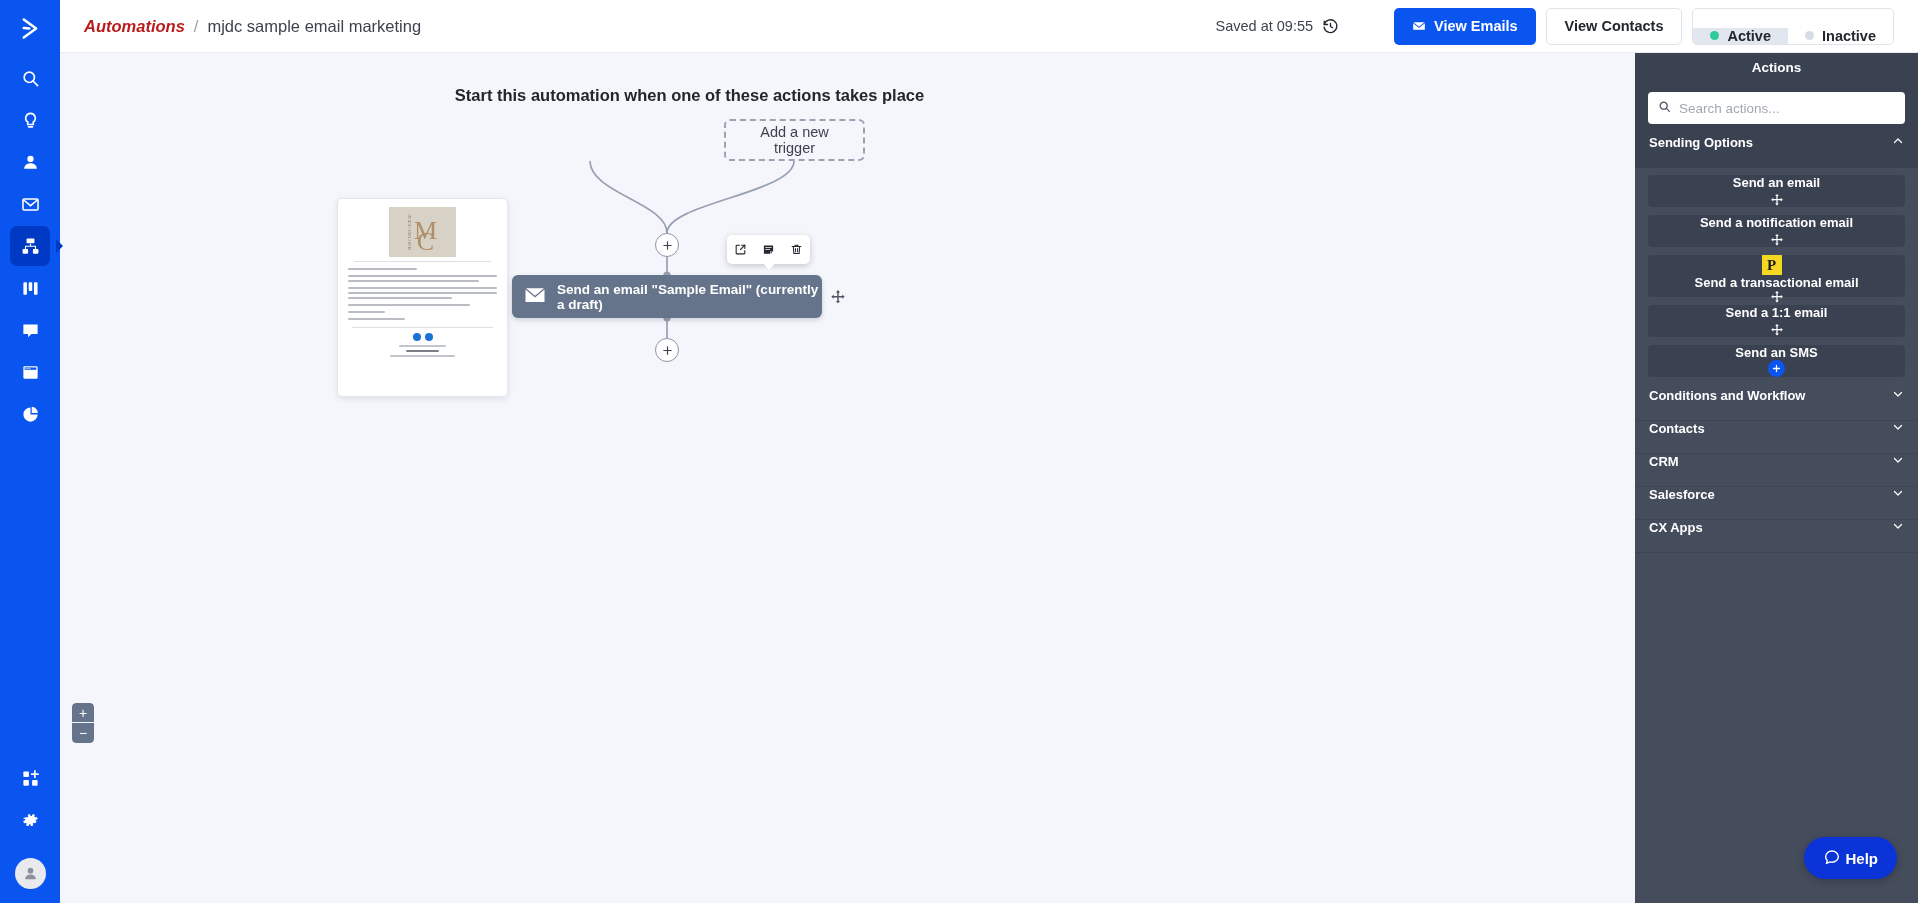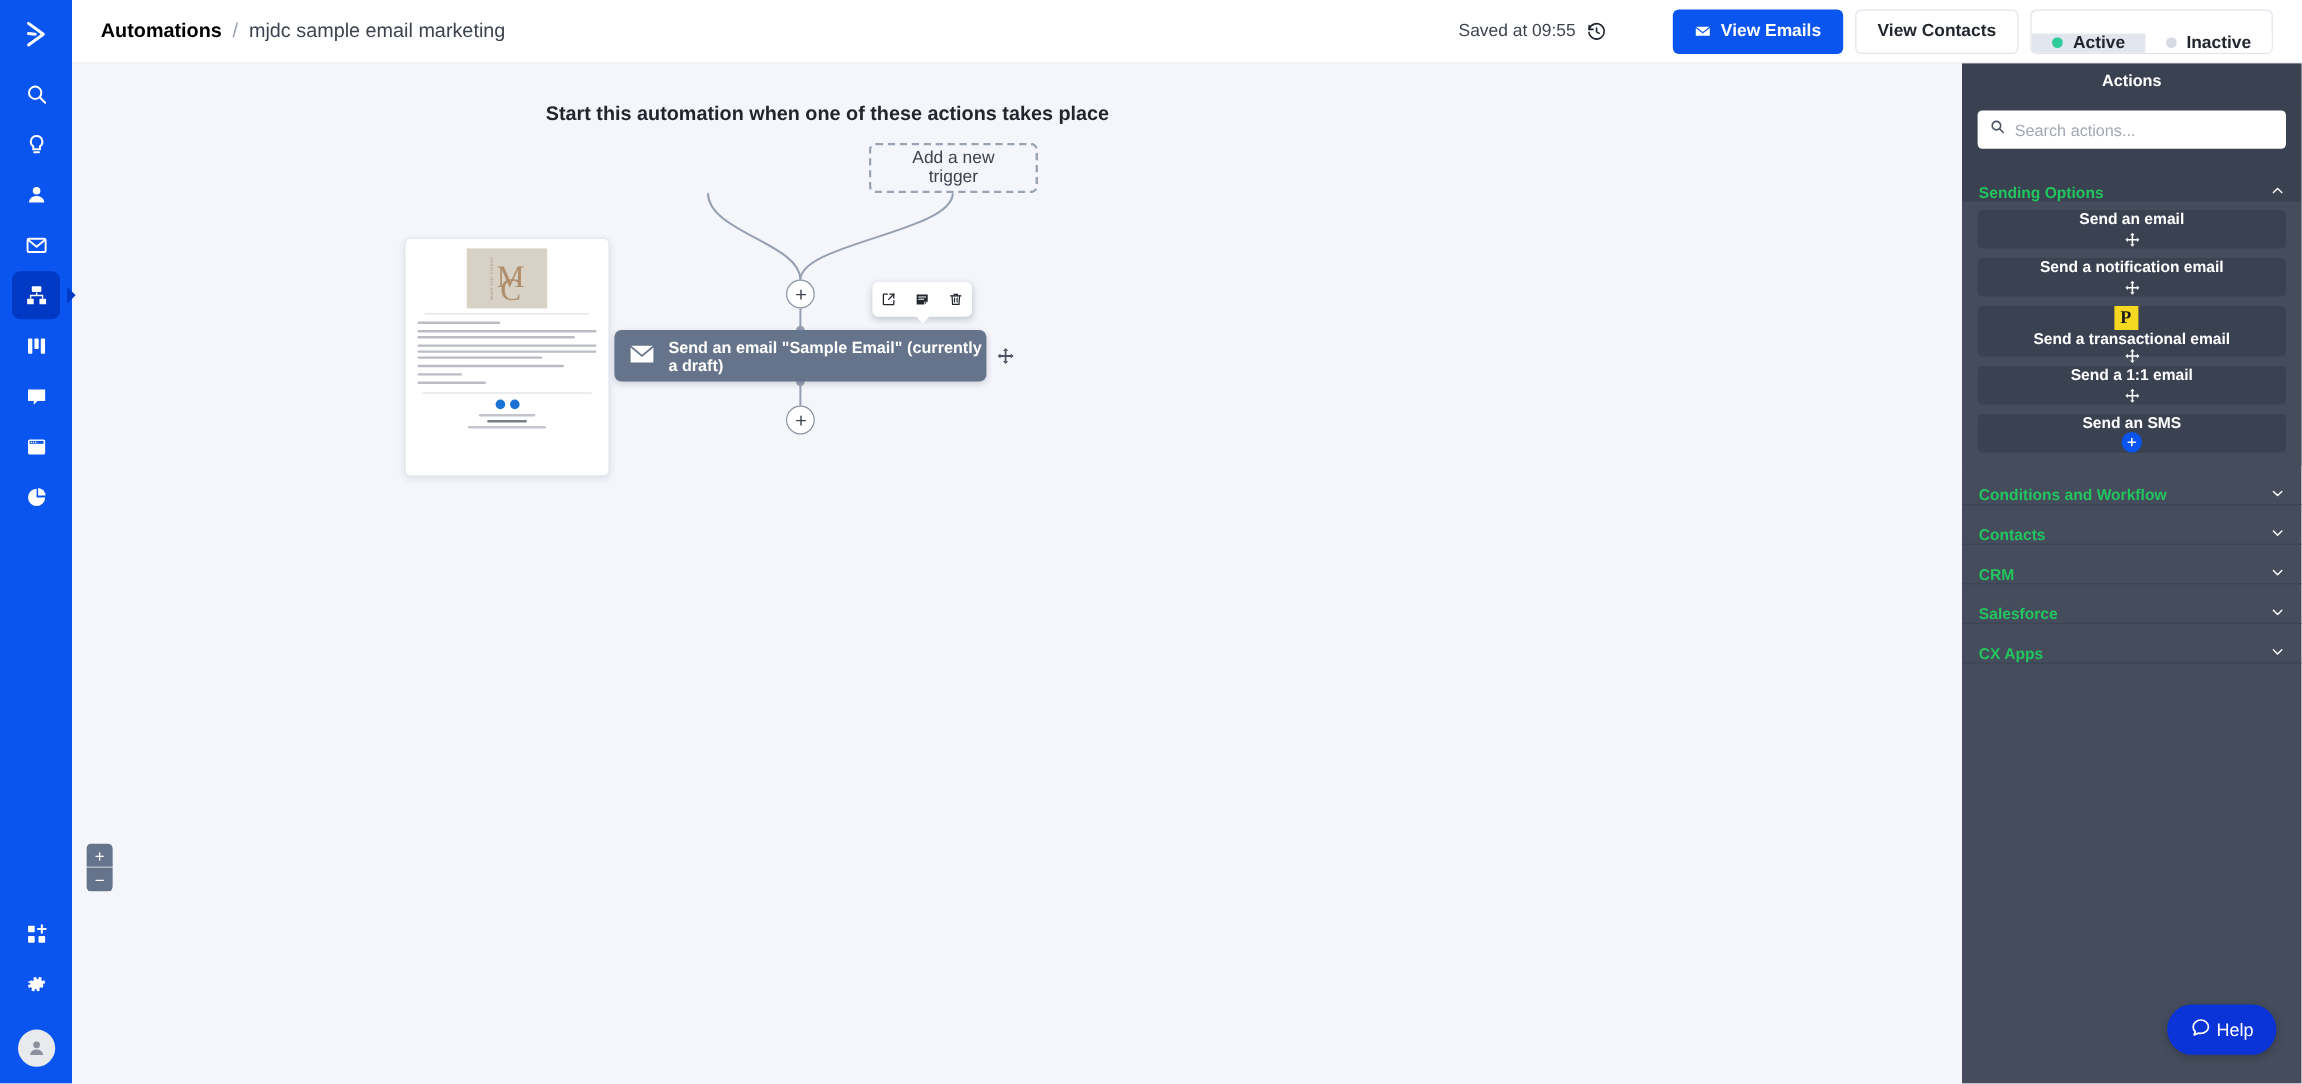--- a/index.html
+++ b/index.html
@@ -49,21 +49,21 @@
 
   
   #topbar {
     position: absolute; left: 60px; top: 0; width: 1858px; height: 53px;
     background: #ffffff;
     display: flex; align-items: center;
     border-bottom: 1px solid #e9ecf2;
     z-index: 20;
   }
   #breadcrumb { display: flex; align-items: center; margin-left: 24px; font-size: 16.5px; }
-  #breadcrumb .bc-root { color: #000000; font-weight: 700; cursor: pointer; }
+  #breadcrumb .bc-root { color: #b91c1c; font-weight: 700; cursor: pointer; font-style: italic; }
   #breadcrumb .bc-sep { color: #9aa1ad; margin: 0 9px; font-weight: 400; }
   #breadcrumb .bc-current { color: #3d434e; font-weight: 400; }
   #topbar-right {
     margin-left: auto; display: flex; align-items: center; padding-right: 24px; gap: 0;
   }
   #saved-label { font-size: 14.5px; color: #3d434e; }
   #history-icon { margin-left: 9px; margin-right: 20px; cursor: pointer; display:flex; }
   .tb-btn {
     height: 37px; border-radius: 5px; display: flex; align-items: center;
     padding: 0 18px; font-size: 14.5px; font-weight: 700; cursor: pointer;
@@ -216,22 +216,22 @@
     height: 32px; background: #fff; border-radius: 4px;
     display: flex; align-items: center; padding: 0 10px; gap: 8px;
   }
   #search-input {
     border: none; outline: none; font-size: 13.5px; color: #3d434e;
     font-family: "Liberation Sans", sans-serif; width: 100%; background: transparent;
   }
   #search-input::placeholder { color: #a2a8b3; }
 
   .group-header {
-    height: 33px; display: flex; align-items: flex-end; justify-content: space-between;
-    padding: 0 14px; color: #22c55e; font-size: 13px; font-weight: 700;
+    height: 33px; display: flex; align-items: flex-start; justify-content: space-between;
+    padding: 0 14px; color: #ffffff; font-size: 13px; font-weight: 700;
     cursor: pointer; border-bottom: 1px solid #3d4453;
   }
   .group-header.open { background: #3a4150; border-bottom: none; }
 
   .action-list { padding: 7px 13px 3px; background: #454c5c; }
   .action-item {
     background: #3a4150; border-radius: 4px; height: 32px;
     display: flex; align-items: center; padding: 0 11px;
     color: #fff; font-size: 13px; font-weight: 700;
     margin-bottom: 8px; cursor: grab; position: relative; flex-direction: column;
@@ -248,21 +248,21 @@
   .plus-badge {
     width: 17px; height: 17px; border-radius: 50%; background: #0a55f0;
     display:flex; align-items:center; justify-content:center; flex: 0 0 auto;
   }
 
   
   #help-btn {
     position: absolute; right: 21px; bottom: 24px;
     height: 42px; border-radius: 21px; background: #0a33d8;
     display: flex; align-items: center; gap: 4px; padding: 0 19px;
-    color: #fff; font-size: 15px; font-weight: 400; cursor: pointer; z-index: 40;
+    color: #fff; font-size: 15px; font-weight: 700; cursor: pointer; z-index: 40;
     box-shadow: 0 2px 8px rgba(0,0,0,.22);
   }
 </style>
 </head>
 <body>
 
 <div id="left-rail">
   <div id="rail-logo">
     <svg width="27" height="27" viewBox="0 0 24 24" fill="none" stroke="#fff" stroke-width="2.2" stroke-linecap="round" stroke-linejoin="round">
         <path d="M6 4 L17 12 L6 20"></path>

